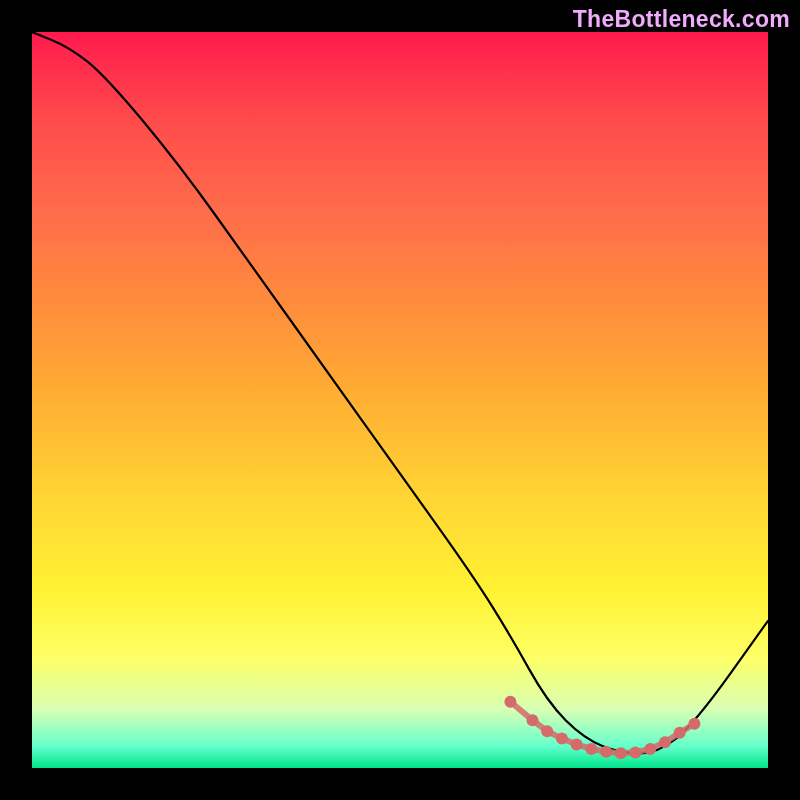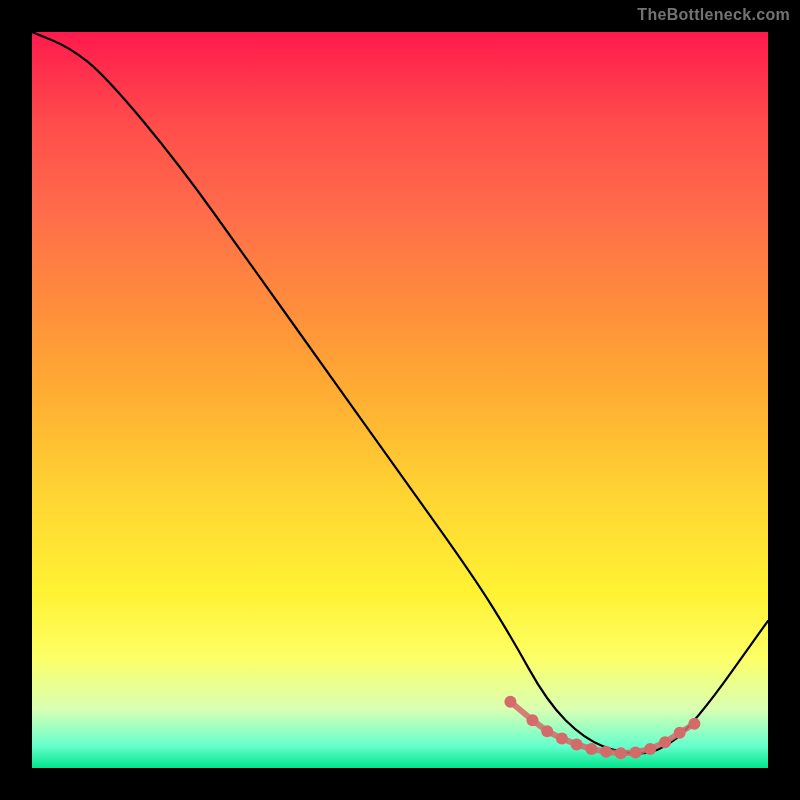--- a/index.html
+++ b/index.html
@@ -35,22 +35,22 @@
       #fff233 76%,
       #fdff66 85%,
       #d9ffb3 92%,
       #66ffcc 97%,
       #00e58c 100%);
   }
   .watermark {
     position: absolute;
     top: 6px;
     right: 10px;
-    color: #737373;
-    font-size: 16px;
+    color: #f0abfc;
+    font-size: 23px;
     font-weight: 600;
     letter-spacing: 0.3px;
     user-select: none;
   }
   svg.overlay {
     position: absolute;
     left: 0;
     top: 0;
     width: 736px;
     height: 736px;

